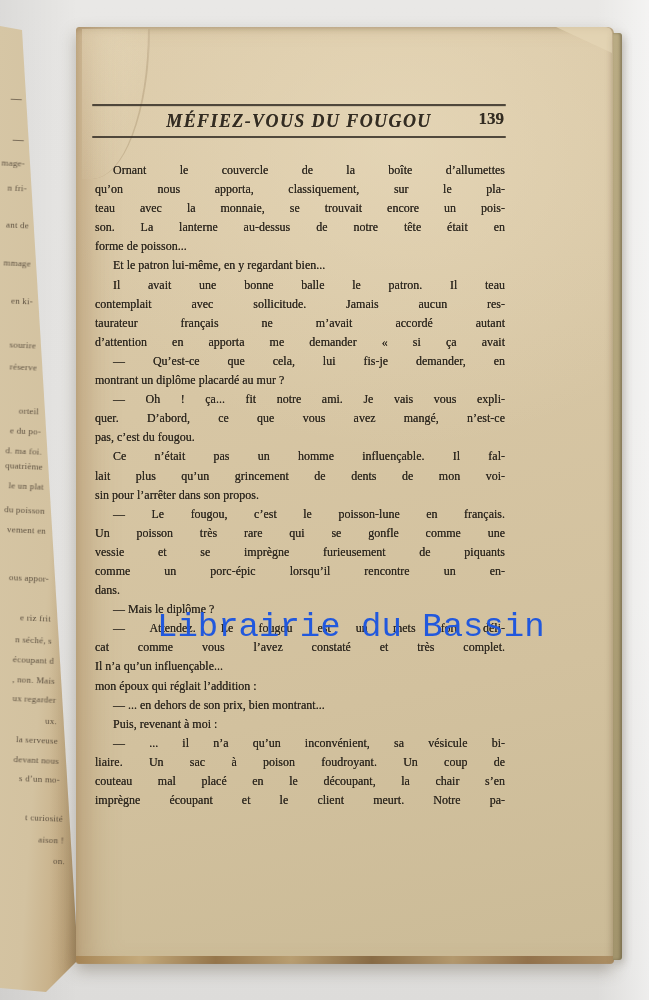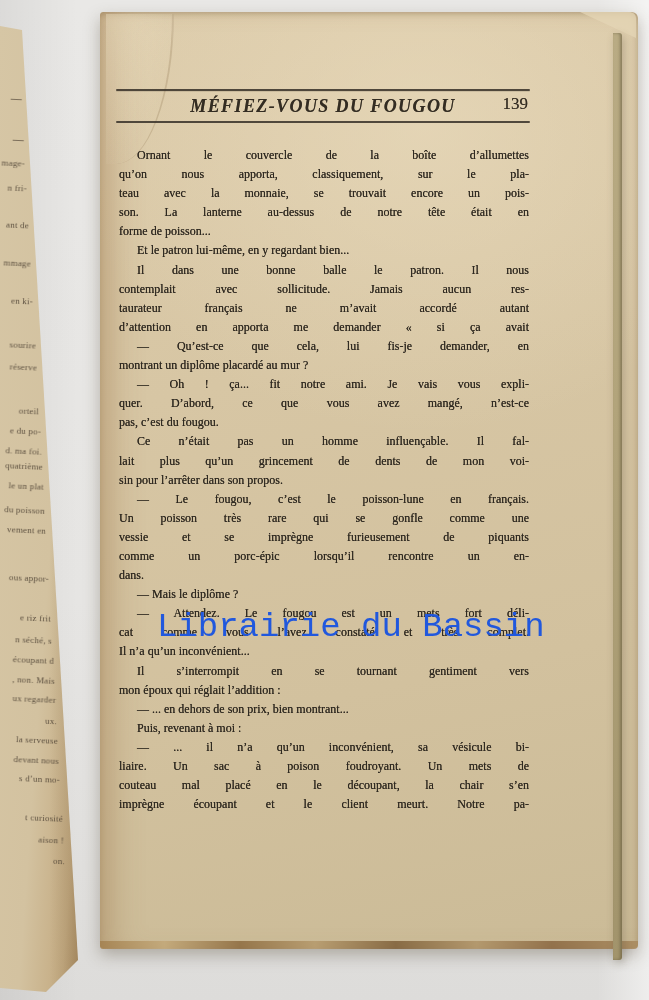--- a/index.html
+++ b/index.html
@@ -28,31 +28,30 @@
   }
   .fragments{position:absolute;left:0;top:0;width:90px;height:1000px;}
   .frag{
     position:absolute;white-space:nowrap;transform:translateX(-100%) rotate(2.5deg);
     font-size:9px;line-height:10px;color:#4e4234;letter-spacing:.2px;
     filter:blur(.35px);opacity:.88;
   }
   .frag.dash{font-size:11px;font-weight:bold;}
   
   .page{
-    position:absolute;left:76px;top:12px;width:538px;height:936px;
+    position:absolute;left:76px;top:27px;width:538px;height:936px;
     background:
       radial-gradient(120% 60% at 60% 12%, rgba(236,222,192,.55) 0%, rgba(236,222,192,0) 55%),
       linear-gradient(168deg,#dccbaa 0%,#d7c6a4 38%,#d2c19e 70%,#cbbb97 100%);
     border-radius:3px 6px 4px 3px;
     box-shadow:
       inset 26px 0 34px -18px rgba(140,100,55,.42),
       inset -3px 0 8px -3px rgba(120,95,60,.35),
       inset 0 4px 8px -4px rgba(120,95,60,.45),
       0 7px 16px rgba(80,70,50,.35);
-    margin-left: 24px;
   }
   .corner-fold-tr{
     position:absolute;right:2px;top:0;width:56px;height:26px;
     clip-path:polygon(0 0,100% 0,100% 100%);
     background:#e4d6b6;opacity:.75;border-radius:0 6px 0 0;
   }
   .gutter-crease{
     position:absolute;left:6px;top:2px;width:66px;height:150px;
     border-right:2px solid rgba(125,95,60,.22);
     border-radius:0 0 85% 0 / 0 0 100% 0;
@@ -74,21 +73,21 @@
   .rule{height:2px;background:#3b342b;opacity:.88;border-radius:1px;}
   .rule-top{box-shadow:0 1px 0 rgba(59,52,43,.15);}
   .head-row{
     position:relative;height:30px;display:flex;align-items:center;justify-content:center;
   }
   .head-title{
     font-style:italic;font-weight:bold;font-size:18px;letter-spacing:1.4px;
     color:#332c22;text-shadow:0 0 .5px rgba(45,38,28,.6);
   }
   .head-num{
-    position:absolute;right:2px;top:3px;font-size:17px;font-weight:normal;color:#332c22;
+    position:absolute;right:2px;top:3px;font-size:17px;font-weight:bold;color:#332c22;
     text-shadow:0 0 .5px rgba(45,38,28,.6);
   }
   
   .body-text{
     position:absolute;left:19px;top:134px;width:410px;
     color:#2e2921;font-size:12px;
     text-shadow:0 0 .45px rgba(40,32,22,.85);
   }
   .line{
     height:19.1px;line-height:19.1px;white-space:nowrap;
@@ -156,47 +155,46 @@
     <div class="rule"></div>
   </div>
 
   <div class="body-text">
       <div class="line ind">Ornant le couvercle de la boîte d’allumettes</div>
       <div class="line">qu’on nous apporta, classiquement, sur le pla-</div>
       <div class="line">teau avec la monnaie, se trouvait encore un pois-</div>
       <div class="line">son. La lanterne au-dessus de notre tête était en</div>
       <div class="line noj">forme de poisson...</div>
       <div class="line ind noj">Et le patron lui-même, en y regardant bien...</div>
-      <div class="line ind">Il dans une bonne balle le patron. Il nous</div>
+      <div class="line ind">Il avait une bonne balle le patron. Il teau</div>
       <div class="line">contemplait avec sollicitude. Jamais aucun res-</div>
       <div class="line">taurateur français ne m’avait accordé autant</div>
       <div class="line">d’attention en apporta me demander « si ça avait</div>
       <div class="line ind">— Qu’est-ce que cela, lui fis-je demander, en</div>
       <div class="line noj">montrant un diplôme placardé au mur ?</div>
       <div class="line ind">— Oh ! ça... fit notre ami. Je vais vous expli-</div>
       <div class="line">quer. D’abord, ce que vous avez mangé, n’est-ce</div>
       <div class="line noj">pas, c’est du fougou.</div>
       <div class="line ind">Ce n’était pas un homme influençable. Il fal-</div>
       <div class="line">lait plus qu’un grincement de dents de mon voi-</div>
       <div class="line noj">sin pour l’arrêter dans son propos.</div>
       <div class="line ind">— Le fougou, c’est le poisson-lune en français.</div>
       <div class="line">Un poisson très rare qui se gonfle comme une</div>
       <div class="line">vessie et se imprègne furieusement de piquants</div>
       <div class="line">comme un porc-épic lorsqu’il rencontre un en-</div>
       <div class="line noj">dans.</div>
       <div class="line ind noj">— Mais le diplôme ?</div>
       <div class="line ind">— Attendez. Le fougou est un mets fort déli-</div>
       <div class="line">cat comme vous l’avez constaté et très complet.</div>
-      <div class="line noj">Il n’a qu’un inconvénient...</div>
-      <div class="line ind">Il s’interrompit en se tournant gentiment vers</div>
+      <div class="line noj">Il n’a qu’un influençable...</div>
       <div class="line noj">mon époux qui réglait l’addition :</div>
       <div class="line ind noj">— ... en dehors de son prix, bien montrant...</div>
       <div class="line ind noj">Puis, revenant à moi :</div>
       <div class="line ind">— ... il n’a qu’un inconvénient, sa vésicule bi-</div>
-      <div class="line">liaire. Un sac à poison foudroyant. Un mets de</div>
+      <div class="line">liaire. Un sac à poison foudroyant. Un coup de</div>
       <div class="line">couteau mal placé en le découpant, la chair s’en</div>
       <div class="line">imprègne écoupant et le client meurt. Notre pa-</div>
     </div>
 
   <div class="deckle"></div>
 </div>
 
 <div class="fore-edge"></div>
 
 <div class="watermark" style="color: rgb(33, 88, 221);">Librairie du Bassin</div>

